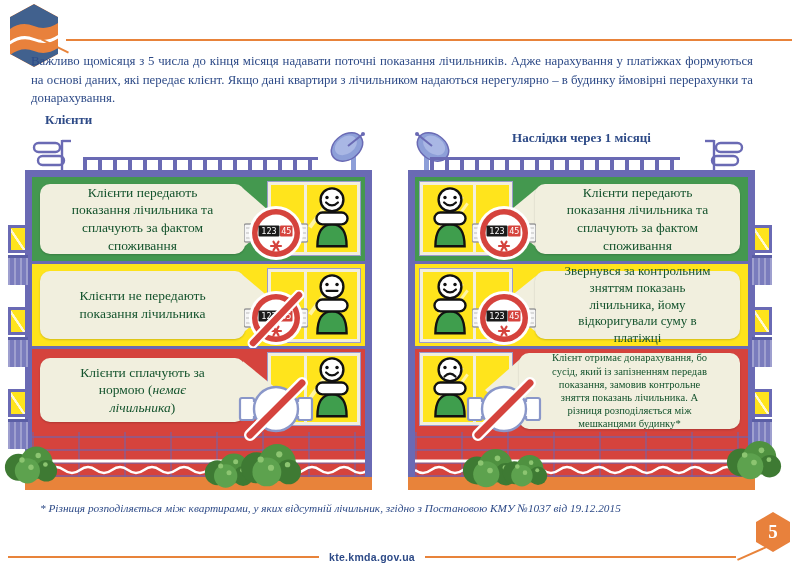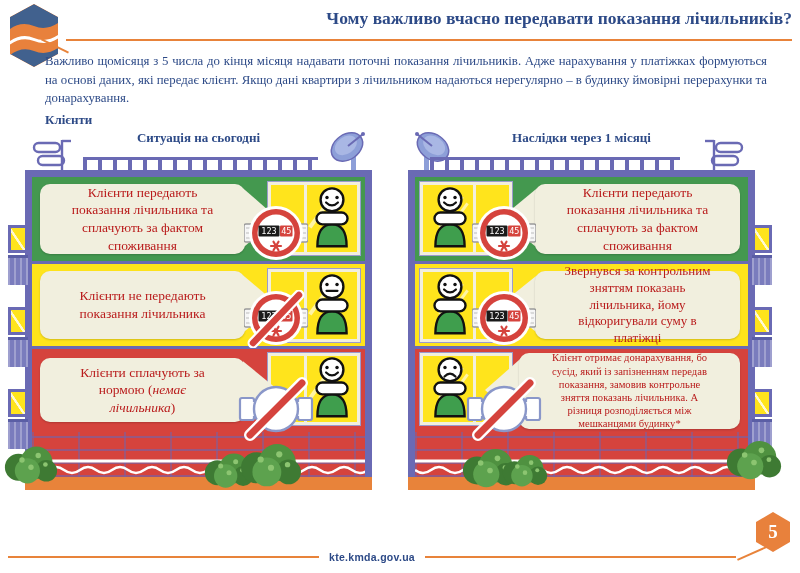--- a/index.html
+++ b/index.html
@@ -6,21 +6,21 @@
   .slide{position:relative;width:800px;height:573px;background:#fff;overflow:hidden;
          font-family:"Liberation Serif", serif;}
 
   
   .logo{position:absolute;left:8px;top:4px;width:52px;height:64px;}
   .page-title{position:absolute;right:8px;top:8px;width:620px;text-align:right;
               font-size:17.5px;font-weight:bold;color:#2d4a87;}
   .title-rule{position:absolute;left:66px;right:8px;top:39px;height:2px;background:#e8833a;}
   .title-bend{position:absolute;left:40px;top:45px;width:30px;height:2px;background:#e8833a;
               transform:rotate(26deg);}
-  .intro{position:absolute;left:45px;top:52px;width:722px;font-size:12.8px;line-height:1.45;
+  .intro{position:absolute;left:31px;top:52px;width:722px;font-size:12.8px;line-height:1.45;
          color:#2d4a87;text-align:justify;}
   .example{position:absolute;left:45px;top:112px;font-size:13px;font-weight:bold;color:#2d4a87;}
 
   
   .bld{position:absolute;top:130px;width:384px;height:360px;}
   .bld-left{left:8px;}
   .bld-right{left:400px;}
   .bld-label{position:absolute;top:0;width:347px;text-align:center;font-size:13px;
              font-weight:bold;color:#2d4a87;}
   .bld-left .bld-label{left:17px;}
@@ -49,21 +49,21 @@
   .base{position:absolute;left:7px;top:262px;width:333px;height:45px;background:#d5433d;
         background-image:
           repeating-linear-gradient(0deg, rgba(100,104,185,.55) 0 2px, transparent 2px 13px),
           repeating-linear-gradient(90deg, rgba(100,104,185,.45) 0 2px, transparent 2px 46px);}
   .road{position:absolute;left:0;bottom:0;width:333px;height:20px;}
   .ground{position:absolute;left:0;top:307px;width:347px;height:13px;background:#e8833a;}
 
   
   .bubble{position:absolute;z-index:2;background:#f1efde;border-radius:10px;
           display:flex;align-items:center;justify-content:center;text-align:center;
-          color:#b91c1c;font-size:13.5px;line-height:1.3;padding:4px 25px;box-sizing:border-box;
+          color:#14532d;font-size:13.5px;line-height:1.3;padding:4px 25px;box-sizing:border-box;
           box-shadow:0 1px 2px rgba(0,0,0,.18);}
   .arrow{position:absolute;z-index:2;background:#f1efde;}
   .bld-left .bubble{left:8px;width:205px;}
   .bld-left .arrow{left:211px;width:34px;clip-path:polygon(0 2%,100% 50%,0 98%);}
   .bld-right .bubble{left:120px;width:205px;}
   .bld-right .arrow{left:86px;width:36px;clip-path:polygon(100% 2%,0 50%,100% 98%);}
   .row1 .bubble{top:7px;height:70px;}   .row1 .arrow{top:10px;height:62px;}
   .row2 .bubble{top:7px;height:68px;}   .row2 .arrow{top:10px;height:60px;}
   .row3 .bubble{top:9px;height:64px;}   .row3 .arrow{top:11px;height:58px;}
   .bld-right .row2 .bubble{font-size:13px;}
@@ -222,29 +222,27 @@
           <path d="M26 0 L50 13 V50 L26 63 L2 50 V13 Z"></path>
         </clipPath>
       </defs>
     <g clip-path="url(#hexclip)">
       <rect width="52" height="64" fill="#e8813c"></rect>
       <path d="M2 13 L26 0 L50 13 L50 19 Q38 27 26 22 Q13 17 2 25 Z" fill="#41618e"></path>
       <path d="M2 37 Q14 29 26 34 Q38 39 50 31 L50 34.5 Q38 42 26 37 Q14 32 2 40.5 Z" fill="#fff"></path>
       <path d="M2 50 L26 63 L50 50 V44 Q38 52 26 47 Q14 42 2 51 Z" fill="#41618e"></path>
     </g>
   </svg>
-  <div class="page-title">Чому важливо вчасно передавати показання лічильників?</div>
   <div class="title-rule"></div>
   <div class="title-bend"></div>
 
   <div class="intro">Важливо щомісяця з 5 числа до кінця місяця надавати поточні показання лічильників. Адже нарахування у платіжках формуються на основі даних, які передає клієнт. Якщо дані квартири з лічильником надаються нерегулярно – в будинку ймовірні перерахунки та донарахування.</div>
   <div class="example">Клієнти</div>
 
   <div class="bld bld-left">
-    <div class="bld-label">Ситуація на сьогодні</div>
     <svg class="antenna">
         <use href="#sym-antenna"></use>
       </svg>
     <svg class="dish">
         <use href="#sym-dish"></use>
       </svg>
     <div class="railing"></div>
 
     <div class="bbody">
       <div class="row row1">
@@ -425,20 +423,21 @@
   <svg class="bush" style="left:462px;top:438px;width:56px;height:50px">
       <use href="#sym-bush"></use>
     </svg>
   <svg class="bush" style="left:502px;top:446px;width:46px;height:41px">
       <use href="#sym-bush"></use>
     </svg>
   <svg class="bush" style="left:726px;top:430px;width:56px;height:50px">
       <use href="#sym-bush"></use>
     </svg>
 
+  <div class="footnote">* Різниця розподіляється між квартирами, у яких відсутній лічильник, згідно з Постановою КМУ №1037 від 19.12.2015</div>
   <div class="footer">
     <div class="fseg l"></div>
     <div class="furl">kte.kmda.gov.ua</div>
     <div class="fseg r"></div>
   </div>
   <div class="hex-swoosh"></div>
   <div class="page-hex">5</div>
 
 </div>
 

